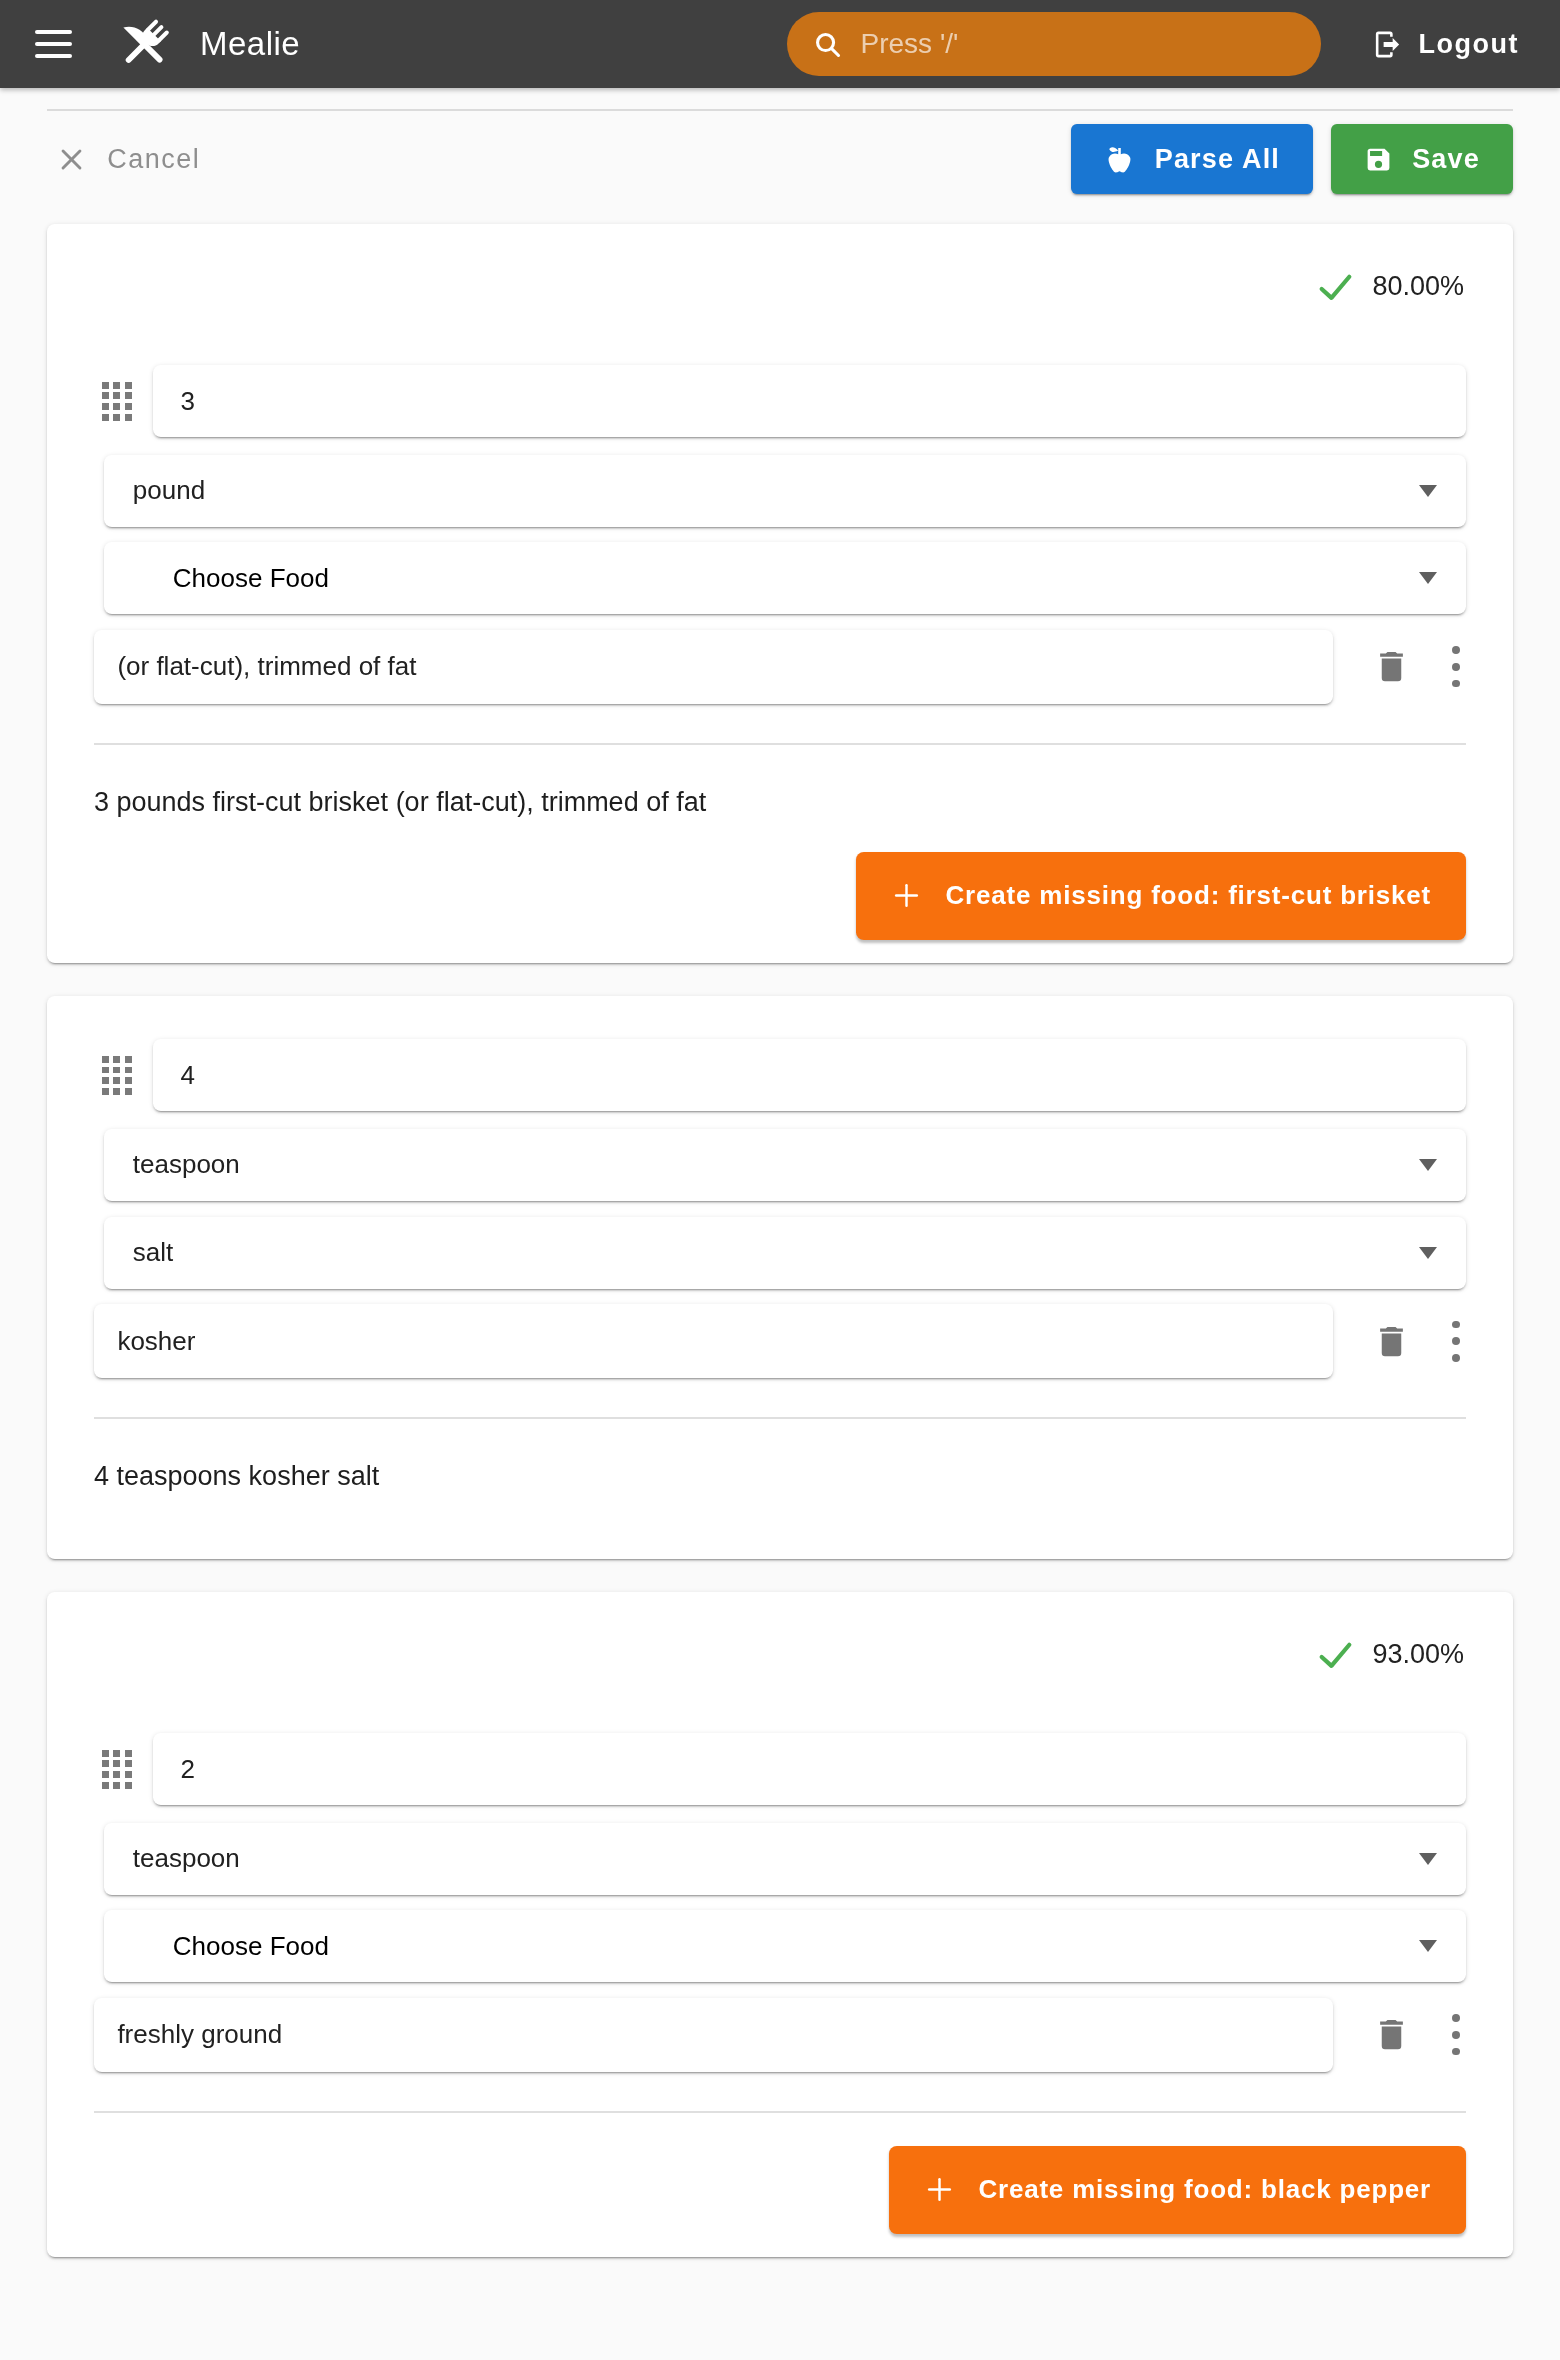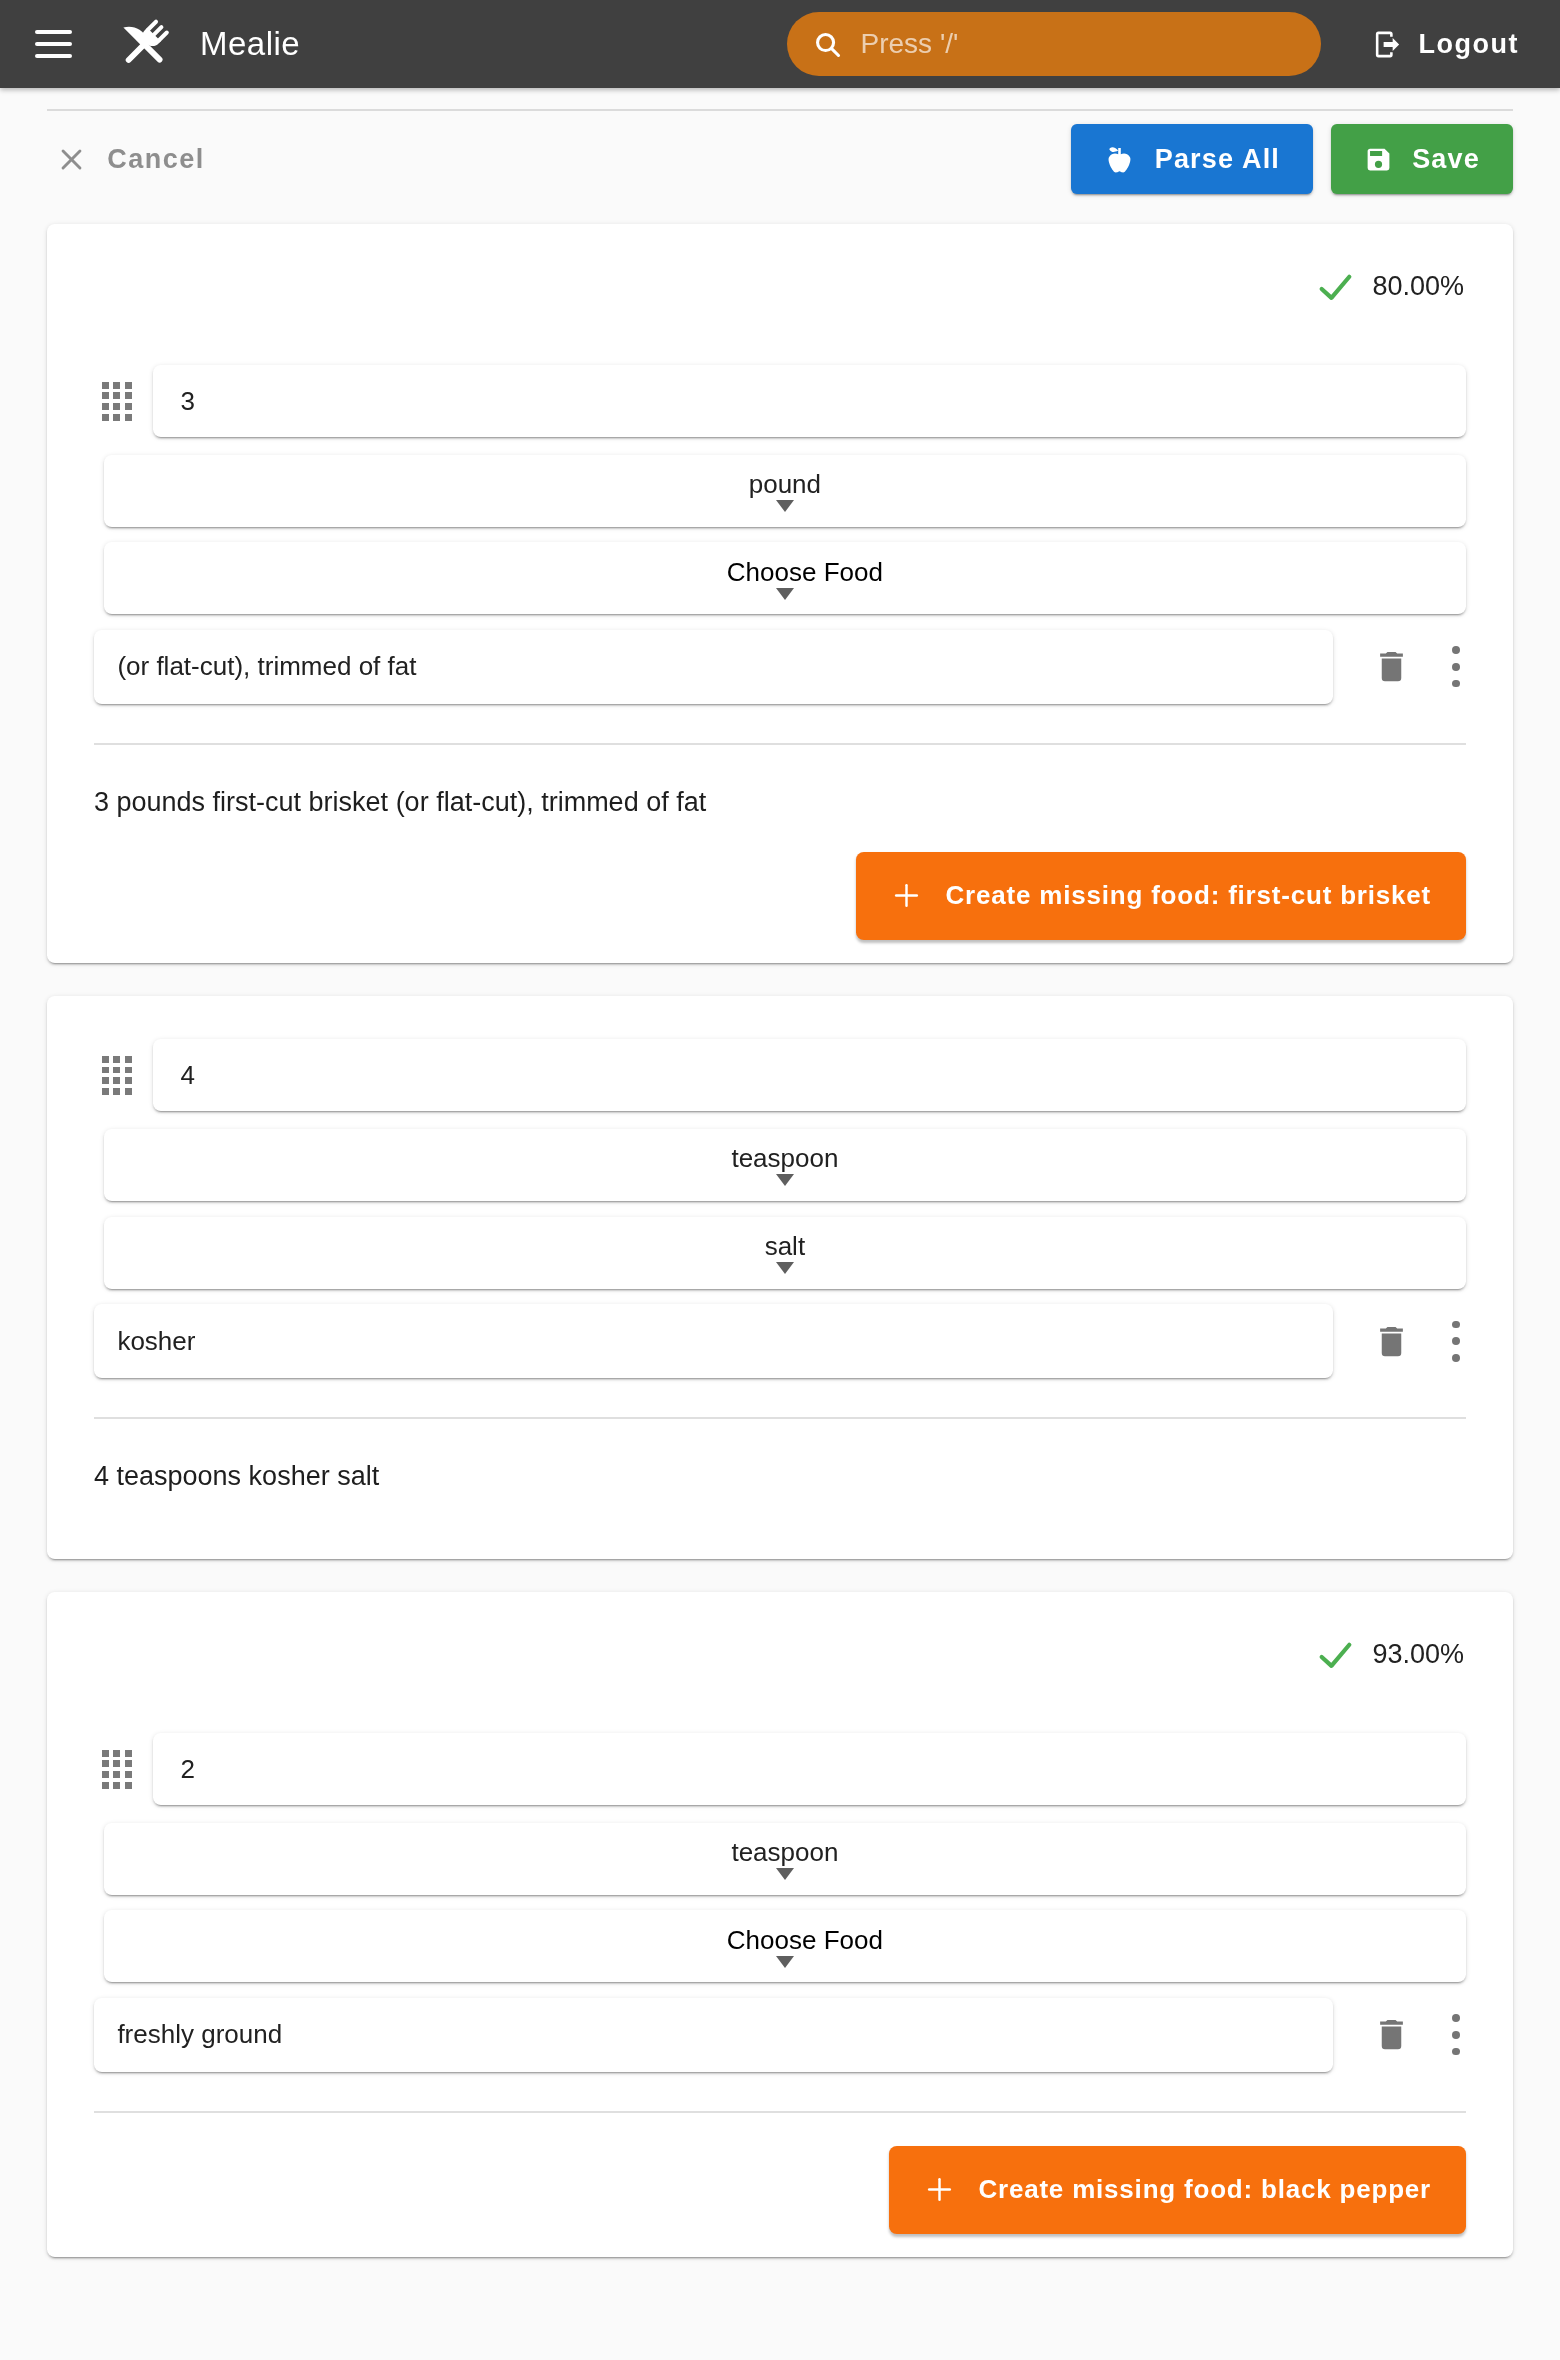--- a/index.html
+++ b/index.html
@@ -36,21 +36,21 @@
     margin-right: 51px;
   }
   .search-pill .ph { color: rgba(255,255,255,.66); font-size: 28px; }
   .logout-btn { display: flex; align-items: center; gap: 15.6px; color: #fff; font-size: 27px; font-weight: 700; letter-spacing: 1.5px; cursor: pointer; justify-content: flex-end; }
 
   
   .content { padding: 0 47px; }
   .top-divider { border-top: 2px solid #DBDBDB; margin-top: 20.5px; }
 
   .toolbar { display: flex; align-items: center; margin-top: 12.7px; height: 72px; }
-  .cancel-btn { display: flex; align-items: center; gap: 21.5px; color: #8E8E8E; font-size: 27px; font-weight: 700; letter-spacing: 1.5px; padding: 0 9.8px; cursor: pointer; }
+  .cancel-btn { display: flex; align-items: center; gap: 21.5px; color: #8E8E8E; font-size: 27px; font-weight: 400; letter-spacing: 1.5px; padding: 0 9.8px; cursor: pointer; }
   .toolbar .spacer { flex: 1; }
   .btn {
     display: flex; align-items: center; justify-content: center;
     height: 70px; border-radius: 5.9px; color: #fff;
     font-size: 27px; font-weight: 700; letter-spacing: 1.2px;
     padding: 0 33px; gap: 19.5px; cursor: pointer;
     box-shadow: 0 2.9px 1px -2px rgba(0,0,0,.2), 0 2px 2px 0 rgba(0,0,0,.14), 0 1px 4.9px 0 rgba(0,0,0,.12);
   }
   .parse-btn { background: #1976D2; margin-right: 17.6px; }
   .save-btn { background: #43A047; }
@@ -81,23 +81,22 @@
   .drag-handle {
     display: grid; grid-template-columns: repeat(3, 6.8px); grid-auto-rows: 6.8px;
     gap: 3.9px 4.9px; margin: 0 0 0 7.8px; cursor: grab;
   }
   .drag-handle i { background: #7A7A7A; }
   .amount-row .field { flex: 1; margin-left: 21.5px; }
 
   .select-field {
     margin: 0 0 15.6px 9.8px;
     padding: 0 29px;
-    justify-content: center;
+    justify-content: space-between;
     cursor: pointer;
-    flex-direction: column;
   }
   .select-field .val { font-size: 26px; color: #212121; }
   .select-field .val.placeholder { color: #000000; margin-left: 40px; }
   .caret { width: 0; height: 0; border-left: 9.8px solid transparent; border-right: 9.8px solid transparent; border-top: 12.7px solid #5F5F5F; }
 
   .note-row { display: flex; align-items: center; margin-top: 2px; }
   .note-row .field { flex: 1; height: 74px; }
   .note-row .field input { padding: 0 23.4px; }
   .icon-btn { background: none; border: none; cursor: pointer; display: flex; align-items: center; justify-content: center; padding: 0; }
   .trash-btn { margin-left: 39px; }

